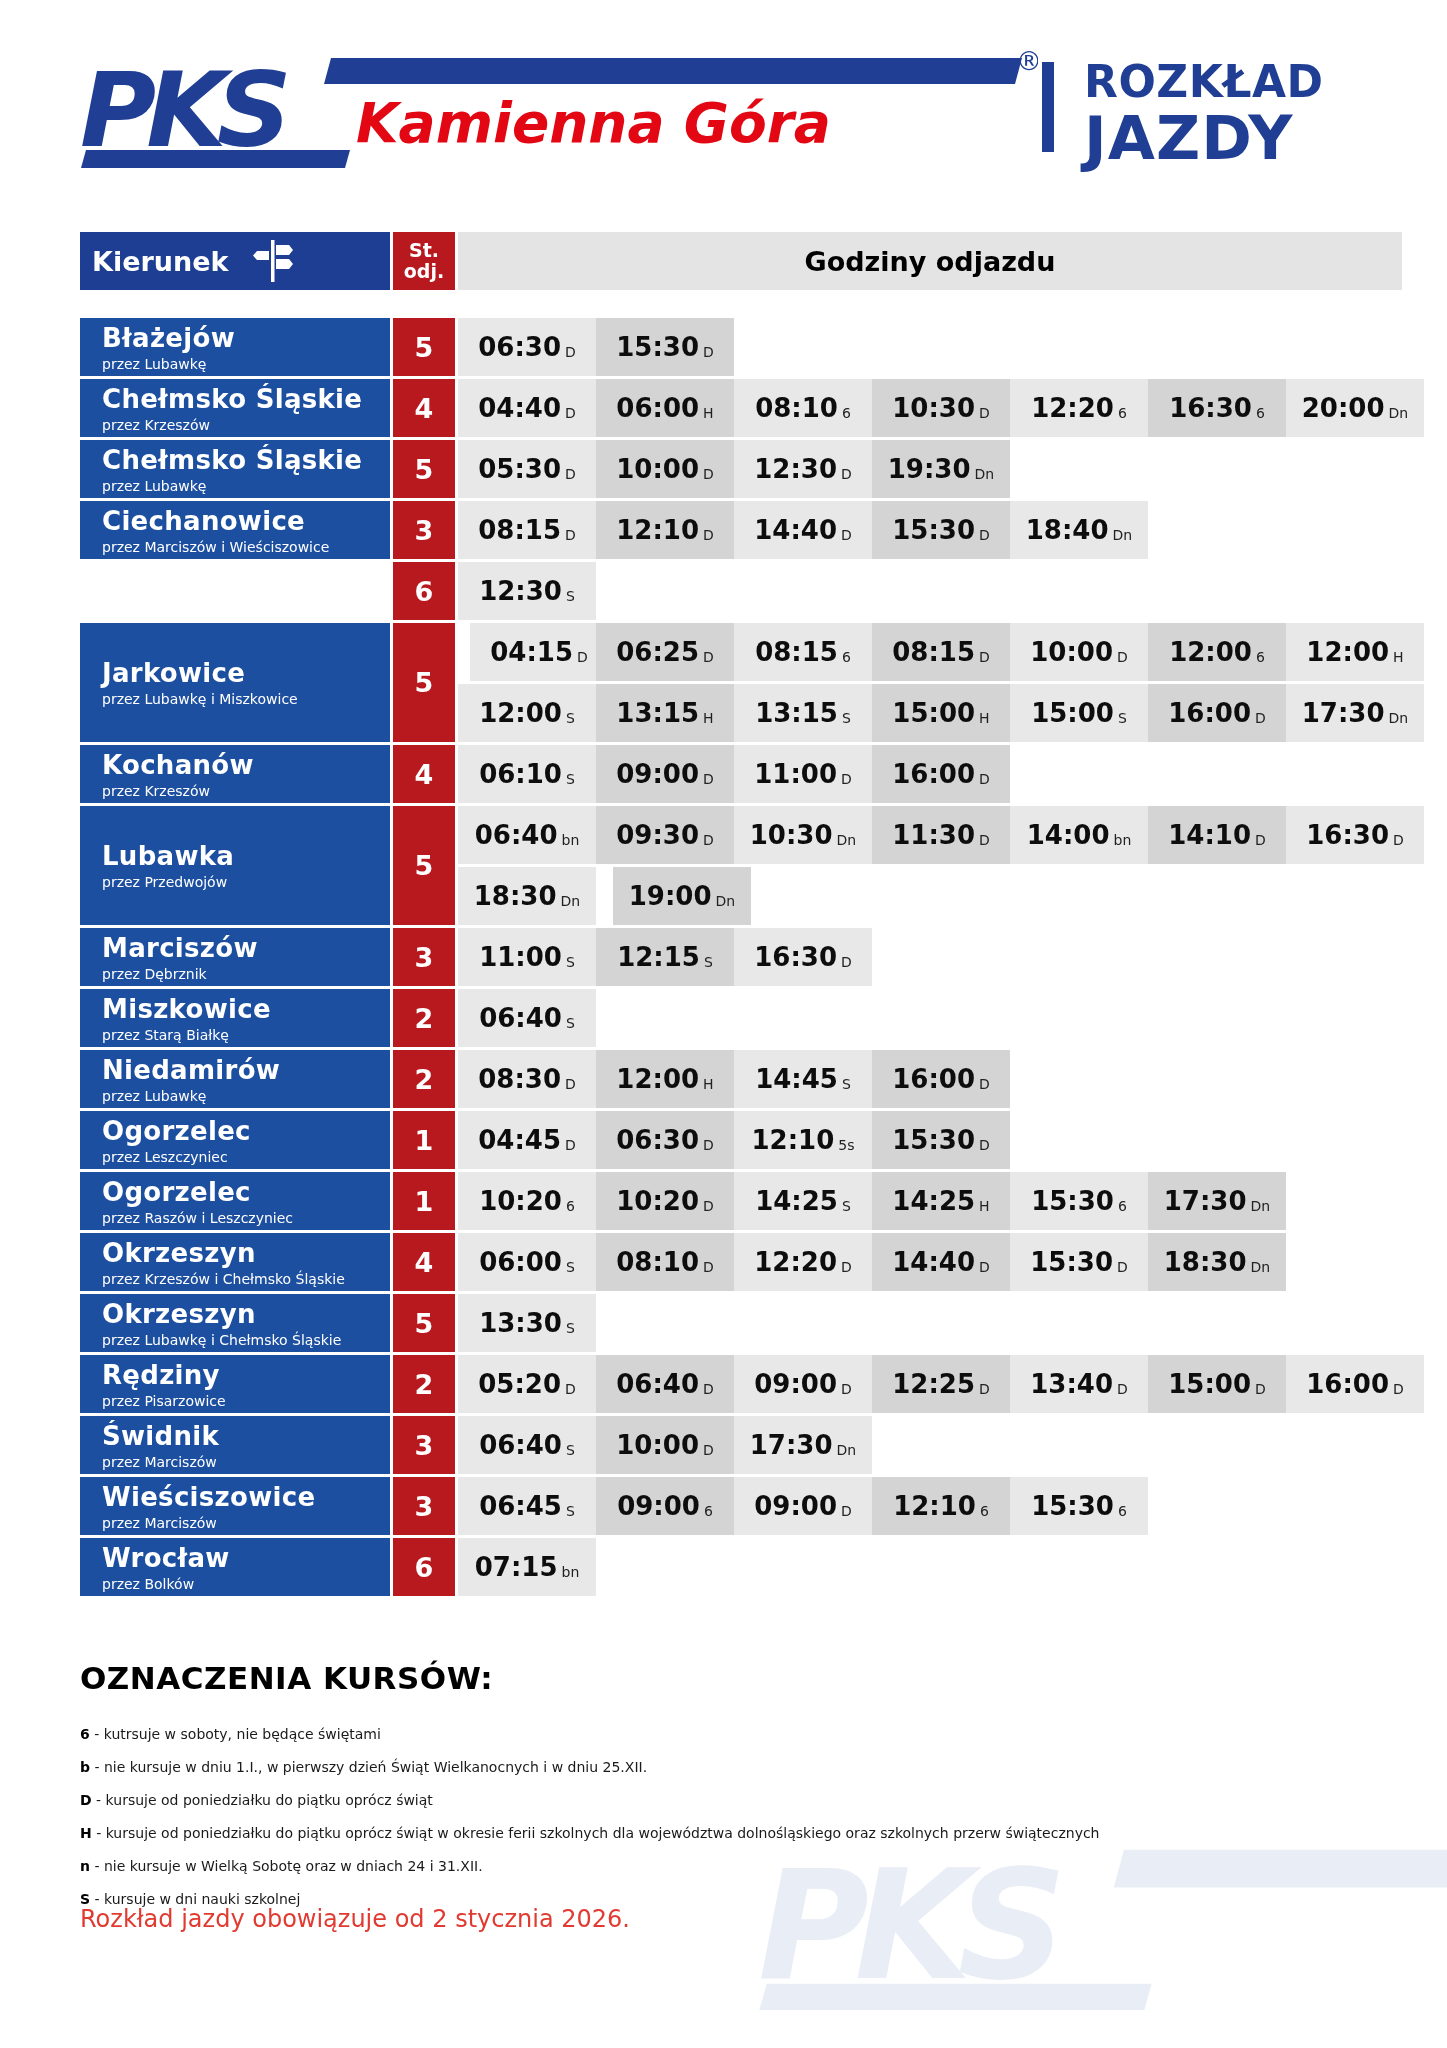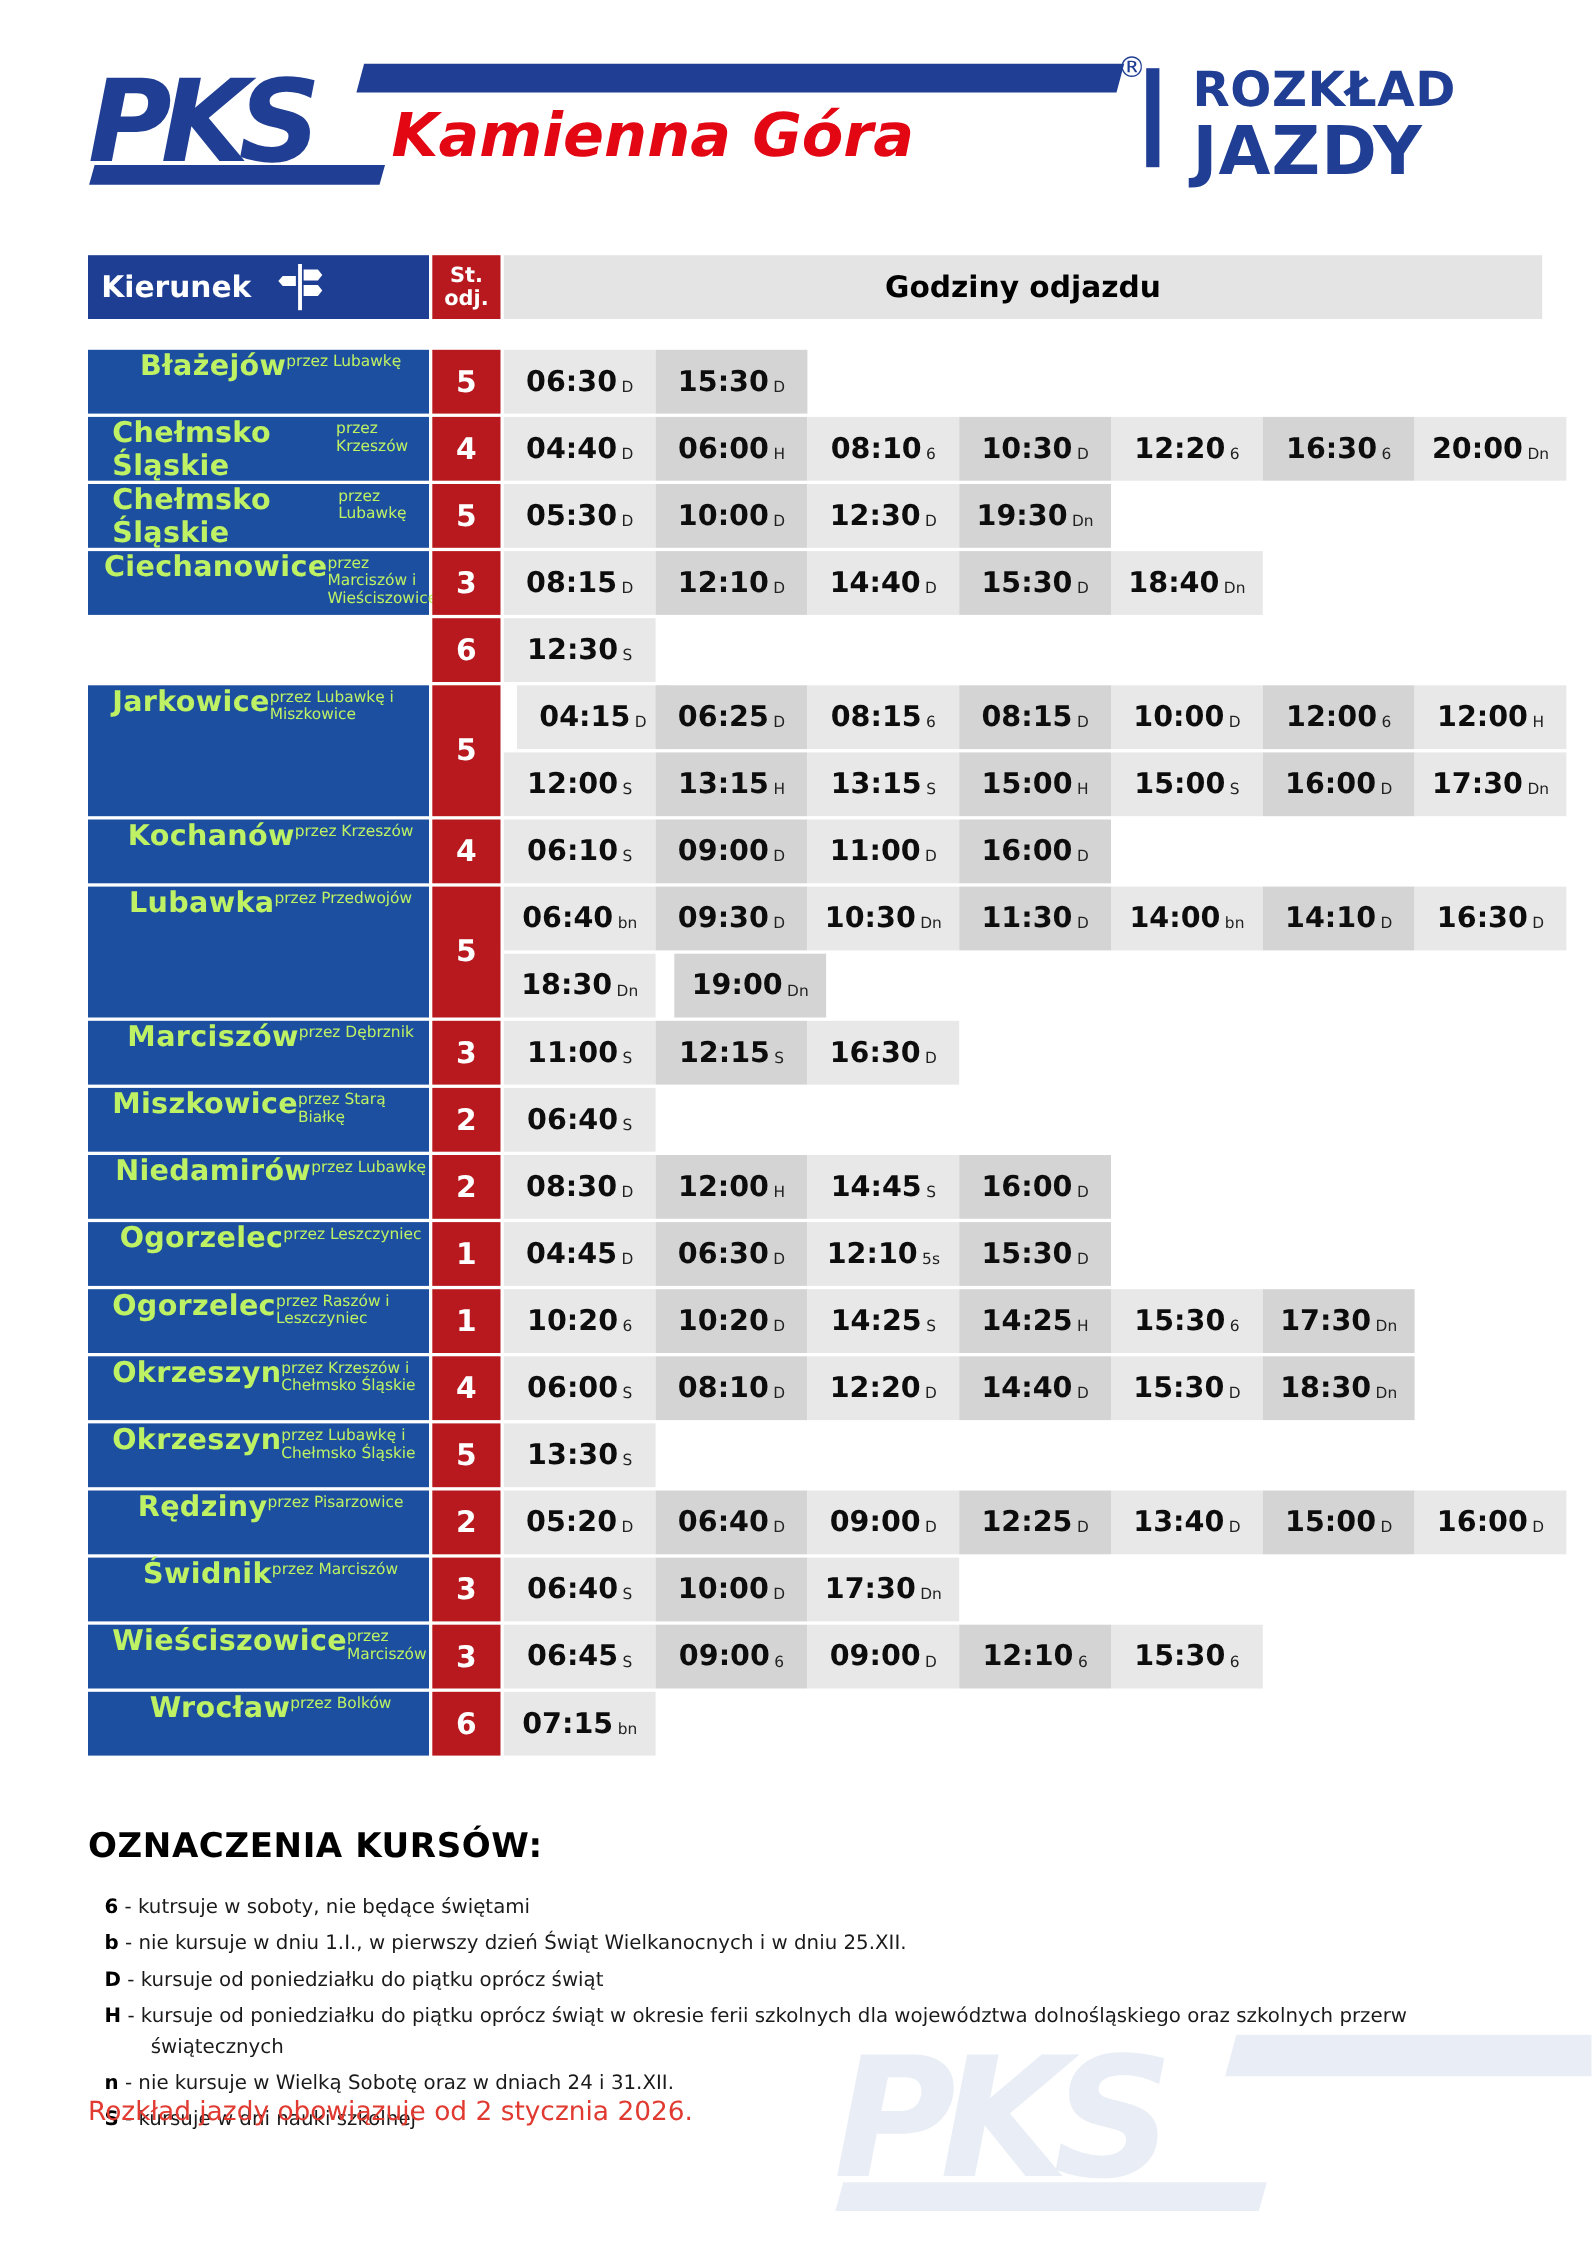--- a/index.html
+++ b/index.html
@@ -22,38 +22,38 @@
           display:flex;flex-direction:column;align-items:center;justify-content:center;
           font-size:19px;font-weight:bold;line-height:1.1;}
   .th-times{position:absolute;left:378px;top:0;width:944px;height:58px;background:#e4e4e4;color:#000;
           display:flex;align-items:center;justify-content:center;font-size:27px;font-weight:bold;}
 
   
   .rows{position:absolute;left:80px;top:318px;width:1360px;}
   .row{position:relative;margin-bottom:3px;}
   .row.single{height:58px;}
   .row.double{height:119px;}
-  .cell-dir{position:absolute;left:0;top:0;bottom:0;width:310px;background:#1c4fa0;color:#bef264;
-          display:flex;justify-content:center;padding-left:22px;box-sizing:border-box;}
+  .cell-dir{position:absolute;left:0;top:0;bottom:0;width:310px;background:#1c4fa0;color:#ffffff;
+          display:flex;flex-direction:column;justify-content:center;padding-left:22px;box-sizing:border-box;}
   .dest{font-size:26px;font-weight:bold;letter-spacing:.3px;}
   .via{font-size:14px;margin-top:3px;font-weight:normal;}
   .cell-stand{position:absolute;left:313px;top:0;bottom:0;width:62px;background:#b8191e;color:#fff;
           display:flex;align-items:center;justify-content:center;font-size:27px;font-weight:bold;}
   .tline{position:absolute;left:378px;top:0;height:58px;}
   .tline.second{top:61px;}
   .tcell{position:absolute;top:0;width:138px;height:58px;display:flex;align-items:center;justify-content:center;}
   .tcell.even{background:#e8e8e8;}
   .tcell.odd{background:#d4d4d4;}
   .tcell .t{font-size:26px;font-weight:bold;color:#0d0d0d;}
   .tcell .sfx{font-size:14px;color:#222;margin-left:4px;transform:translateY(5px);}
 
   
   .legend{position:absolute;left:80px;top:1660px;width:1260px;}
   .legend h2{margin:0 0 24px 0;font-size:31px;font-weight:bold;color:#000;letter-spacing:.5px;}
-  .legend-item{font-size:18px;line-height:28px;margin-bottom:5px;padding-left:42px;text-indent:-42px;color:#1a1a1a;margin-left:15px;}
+  .legend-item{font-size:14px;line-height:28px;margin-bottom:5px;padding-left:42px;text-indent:-42px;color:#1a1a1a;}
   .legend-item b{font-weight:bold;color:#000;}
   .valid-note{position:absolute;left:80px;top:1905px;font-size:24px;color:#e03a31;}
 
   
   .watermark{position:absolute;left:755px;top:1838px;pointer-events:none;}
 </style>
 </head>
 <body>
 
 <div class="page">

